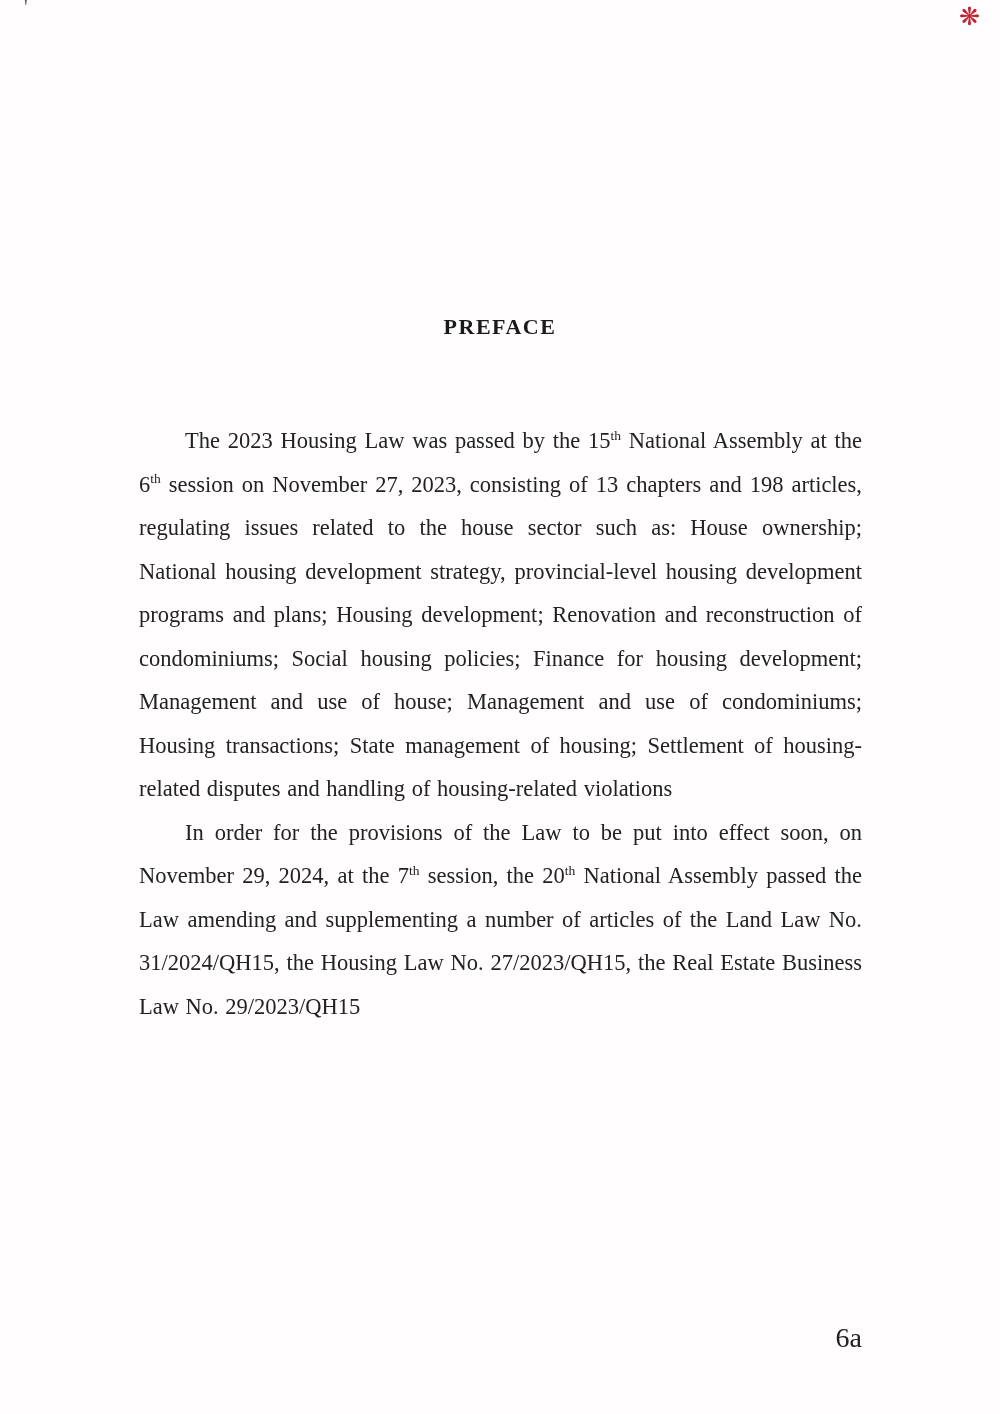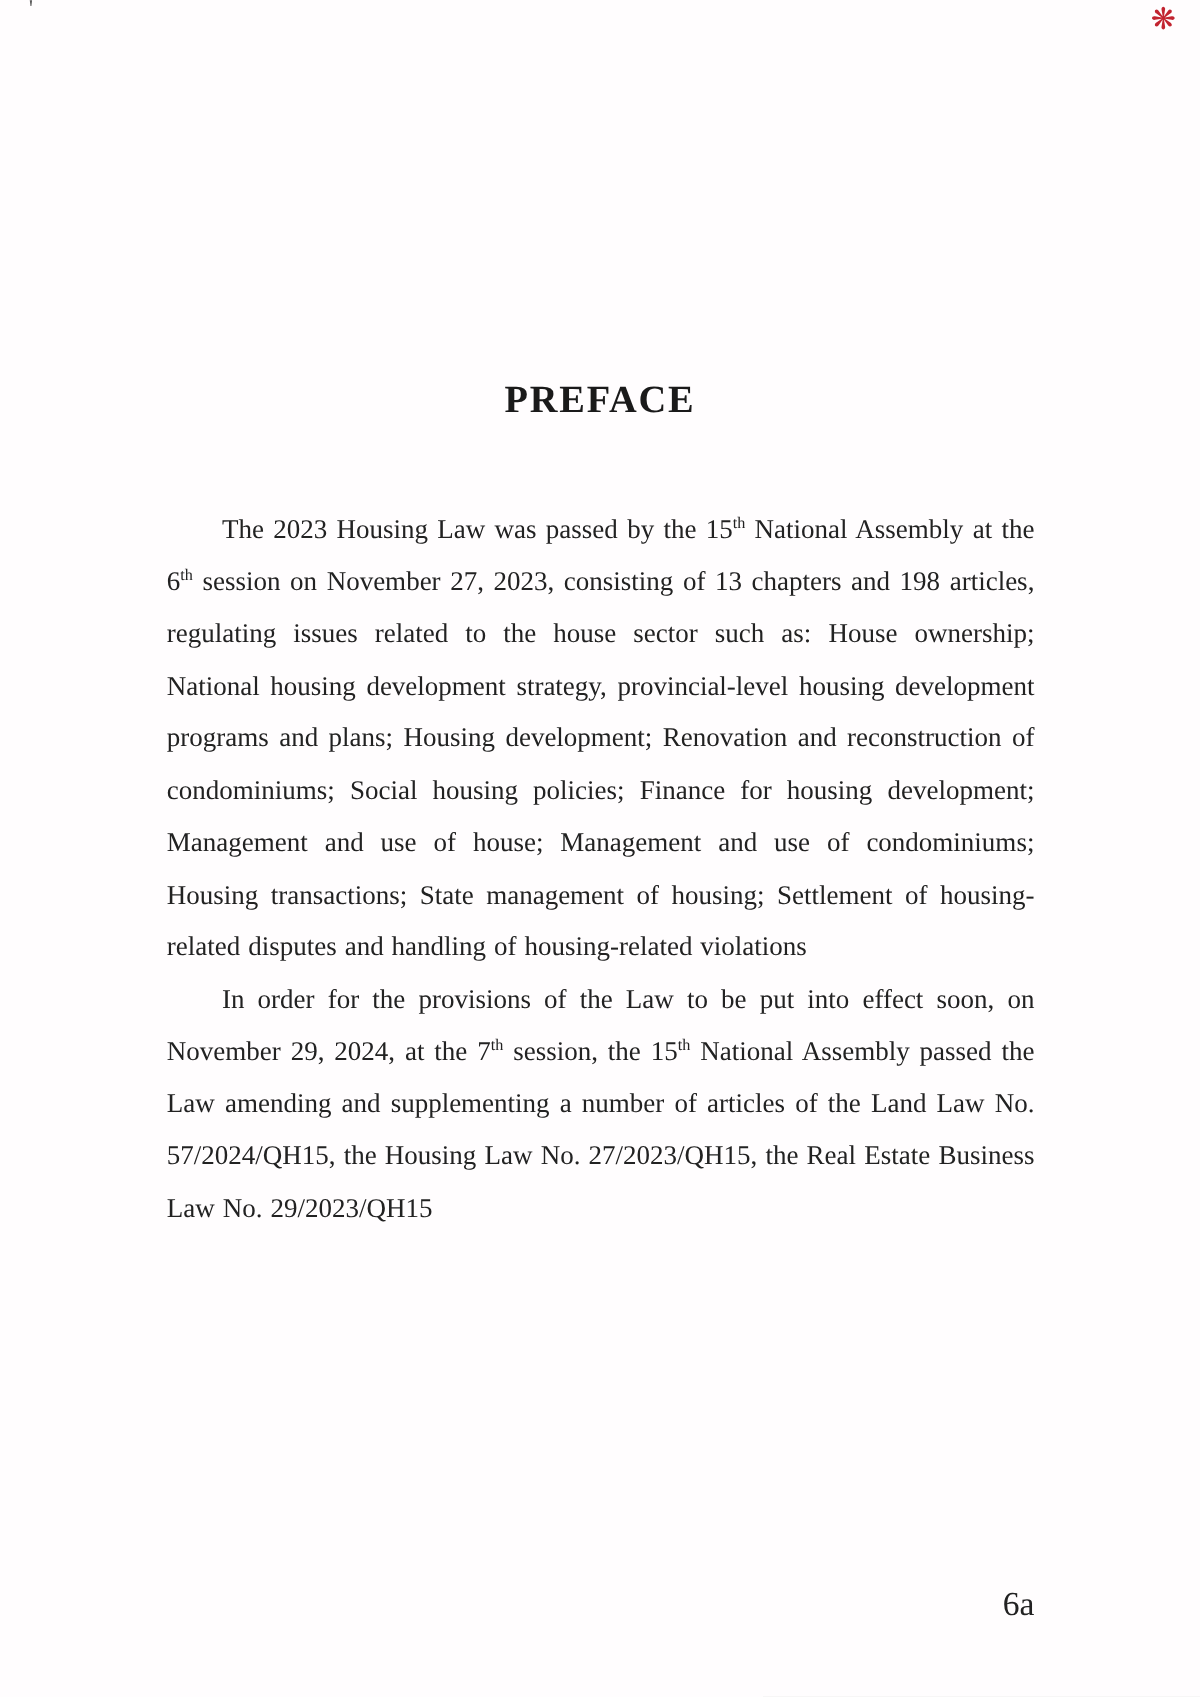--- a/index.html
+++ b/index.html
@@ -28,21 +28,21 @@
     font-size: 25px;
     line-height: 1;
   }
   .page-title {
     position: absolute;
     top: 314px;
     left: 0;
     width: 100%;
     margin: 0;
     text-align: center;
-    font-size: 32px;
+    font-size: 22px;
     font-weight: bold;
     letter-spacing: 1.5px;
     color: #1a1a1a;
   }
   .content {
     position: absolute;
     top: 419px;
     left: 139px;
     width: 723px;
     font-size: 22.5px;
@@ -76,18 +76,18 @@
 <div class="page">
 
   <span class="scan-artifact">'</span>
 
   <span class="corner-icon" style="color: rgb(194, 36, 48);">❋</span>
 
   <h1 class="page-title">PREFACE</h1>
 
   <div class="content">
       <p><span>The 2023 Housing Law was passed by the 15</span><sup>th</sup><span> National Assembly at the 6</span><sup>th</sup><span> session on November 27, 2023, consisting of 13 chapters and 198 articles, regulating issues related to the house sector such as: House ownership; National housing development strategy, provincial-level housing development programs and plans; Housing development; Renovation and reconstruction of condominiums; Social housing policies; Finance for housing development; Management and use of house; Management and use of condominiums; Housing transactions; State management of housing; Settlement of housing-related disputes and handling of housing-related violations</span></p>
-      <p><span>In order for the provisions of the Law to be put into effect soon, on November 29, 2024, at the 7</span><sup>th</sup><span> session, the 15</span><sup>th</sup><span> National Assembly passed the Law amending and supplementing a number of articles of the Land Law No. 57/2024/QH15, the Housing Law No. 27/2023/QH15, the Real Estate Business Law No. 29/2023/QH15</span></p>
+      <p><span>In order for the provisions of the Law to be put into effect soon, on November 29, 2024, at the 7</span><sup>th</sup><span> session, the 20</span><sup>th</sup><span> National Assembly passed the Law amending and supplementing a number of articles of the Land Law No. 31/2024/QH15, the Housing Law No. 27/2023/QH15, the Real Estate Business Law No. 29/2023/QH15</span></p>
     </div>
 
   <div class="page-number">6a</div>
 
 </div>
 
 </body></html>

